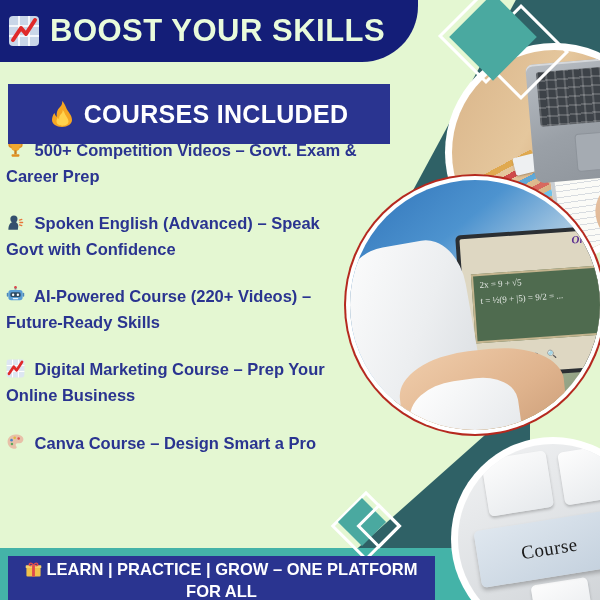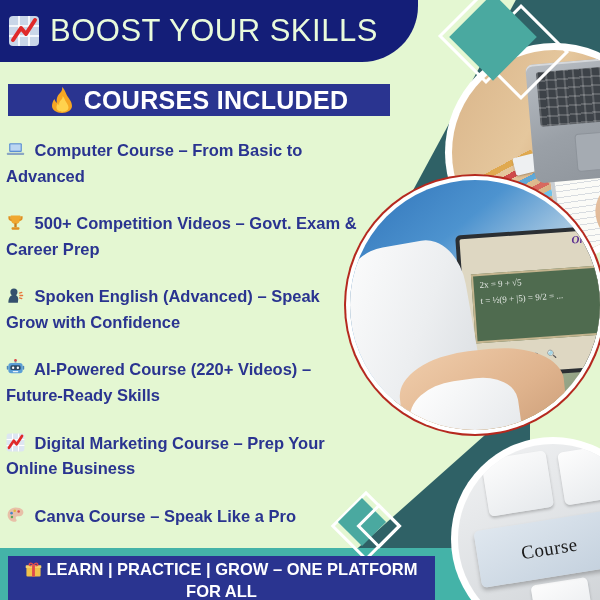--- a/index.html
+++ b/index.html
@@ -272,31 +272,31 @@
     display: flex;
     align-items: center;
     padding-left: 8px;
     box-sizing: border-box;
     z-index: 5;
   }
   .header-icon { width: 32px; height: 32px; flex: 0 0 auto; margin-right: 10px; }
   .header-title {
     color: #e9fbdb;
     font-size: 31px;
-    font-weight: normal;
+    font-weight: bold;
     letter-spacing: .5px;
     white-space: nowrap;
     text-align: right;
   }
 
   
   .courses-banner {
     position: absolute;
     left: 8px; top: 84px;
-    width: 382px; height: 32px;
+    width: 382px; height: 60px;
     background: #2a3490;
     display: flex;
     align-items: center;
     justify-content: center;
     gap: 10px;
     z-index: 5;
   }
   .courses-banner-title {
     color: #ffffff;
     font-size: 25px;
@@ -435,28 +435,20 @@
   <div class="courses-banner">
     <svg class="fire-icon" viewBox="0 0 24 26">
       <path d="M12 0c1 5-3 6-4.5 9.5C6 13 7 16 7 16S5 14.5 4.5 12C2.5 14.5 2 17 2 19c0 4 4.5 7 10 7s10-3 10-7c0-5-4-8-5.5-11.5C15 4 14 1.5 12 0z" fill="#f5a623"></path>
       <path d="M12.5 9c.6 3-2 4-3 6.2-.8 1.7-.2 3.5-.2 3.5s-1-1-1.3-2.5C6.8 17.8 6.5 19.3 6.5 20.5c0 2.4 2.6 4.2 6 4.2s6-1.8 6-4.2c0-3-2.4-4.8-3.3-7C14.3 11.4 13.7 9.9 12.5 9z" fill="#ffd24d"></path>
     </svg>
     <span class="courses-banner-title">COURSES INCLUDED</span>
   </div>
 
   <div class="course-list">
 
-    <div class="course-item">
-      <svg class="course-emoji" viewBox="0 0 24 24">
-        <rect x="4" y="4" width="16" height="11" rx="1.5" fill="#5b8fd4"></rect>
-        <rect x="5.5" y="5.5" width="13" height="8" fill="#bcd6f2"></rect>
-        <rect x="1" y="16" width="22" height="3" rx="1.2" fill="#8aa6c4"></rect>
-      </svg>
-      <span>Computer Course – From Basic to Advanced</span>
-    </div>
 
     <div class="course-item">
       <svg class="course-emoji" viewBox="0 0 24 24">
         <path d="M6 3h12v5a6 6 0 0 1-12 0V3z" fill="#f0a830"></path>
         <path d="M6 4H3v2a4 4 0 0 0 4 4V8H6V4zM18 4h3v2a4 4 0 0 1-4 4V8h1V4z" fill="#e09020"></path>
         <rect x="10.5" y="13" width="3" height="5" fill="#c97f1c"></rect>
         <rect x="7" y="18" width="10" height="3" rx="1" fill="#e09020"></rect>
       </svg>
       <span>500+ Competition Videos – Govt. Exam &amp; Career Prep</span>
     </div>
@@ -464,21 +456,21 @@
     <div class="course-item">
       <svg class="course-emoji" viewBox="0 0 24 24">
         <path d="M3 21c0-5 2-10 7-10 3.5 0 5.5 2.5 5.5 5.5 0 1.6-.5 3-.5 4.5H3z" fill="#34506e"></path>
         <circle cx="10" cy="7.5" r="4.5" fill="#34506e"></circle>
         <g stroke="#e8753a" stroke-width="1.6" stroke-linecap="round">
           <line x1="17" y1="9" x2="20" y2="8"></line>
           <line x1="17.5" y1="12" x2="21" y2="12"></line>
           <line x1="17" y1="15" x2="20" y2="16"></line>
         </g>
       </svg>
-      <span>Spoken English (Advanced) – Speak Grow with Confidence</span>
+      <span>Spoken English (Advanced) – Speak Govt with Confidence</span>
     </div>
 
     <div class="course-item">
       <svg class="course-emoji" viewBox="0 0 24 24">
         <rect x="10.8" y="1" width="2.4" height="3.5" fill="#7a8894"></rect>
         <circle cx="12" cy="1.5" r="1.6" fill="#e04a4a"></circle>
         <rect x="3" y="5" width="18" height="13" rx="3.5" fill="#5b9ed6"></rect>
         <rect x="5.5" y="8" width="13" height="6" rx="2" fill="#2f4a63"></rect>
         <circle cx="9" cy="11" r="1.5" fill="#ffffff"></circle>
         <circle cx="15" cy="11" r="1.5" fill="#ffffff"></circle>
@@ -504,21 +496,21 @@
     </div>
 
     <div class="course-item">
       <svg class="course-emoji" viewBox="0 0 24 24">
         <path d="M12 2C6.5 2 2 6 2 11c0 5 4 9 9 9 1.7 0 2.5-1 2.5-2 0-1.3-1.2-1.7-1.2-3 0-1.1.9-2 2-2H17c3 0 5-2 5-5 0-3.8-4.3-6-10-6z" fill="#e8c0a8"></path>
         <circle cx="7" cy="9" r="1.6" fill="#4a84c9"></circle>
         <circle cx="11" cy="6" r="1.6" fill="#e0b93c"></circle>
         <circle cx="16" cy="7" r="1.6" fill="#d8504a"></circle>
         <circle cx="7.5" cy="14" r="1.6" fill="#5aa85a"></circle>
       </svg>
-      <span>Canva Course – Speak Like a Pro</span>
+      <span>Canva Course – Design Smart a Pro</span>
     </div>
 
   </div>
 
   <div class="bottom-banner">
     <div class="bottom-banner-text">
       <svg class="gift-icon" viewBox="0 0 24 24">
         <rect x="2" y="9" width="20" height="13" rx="1.5" fill="#f0c24a"></rect>
         <rect x="1" y="6" width="22" height="4" rx="1" fill="#f5d16b"></rect>
         <rect x="10" y="6" width="4" height="16" fill="#e04a4a"></rect>

